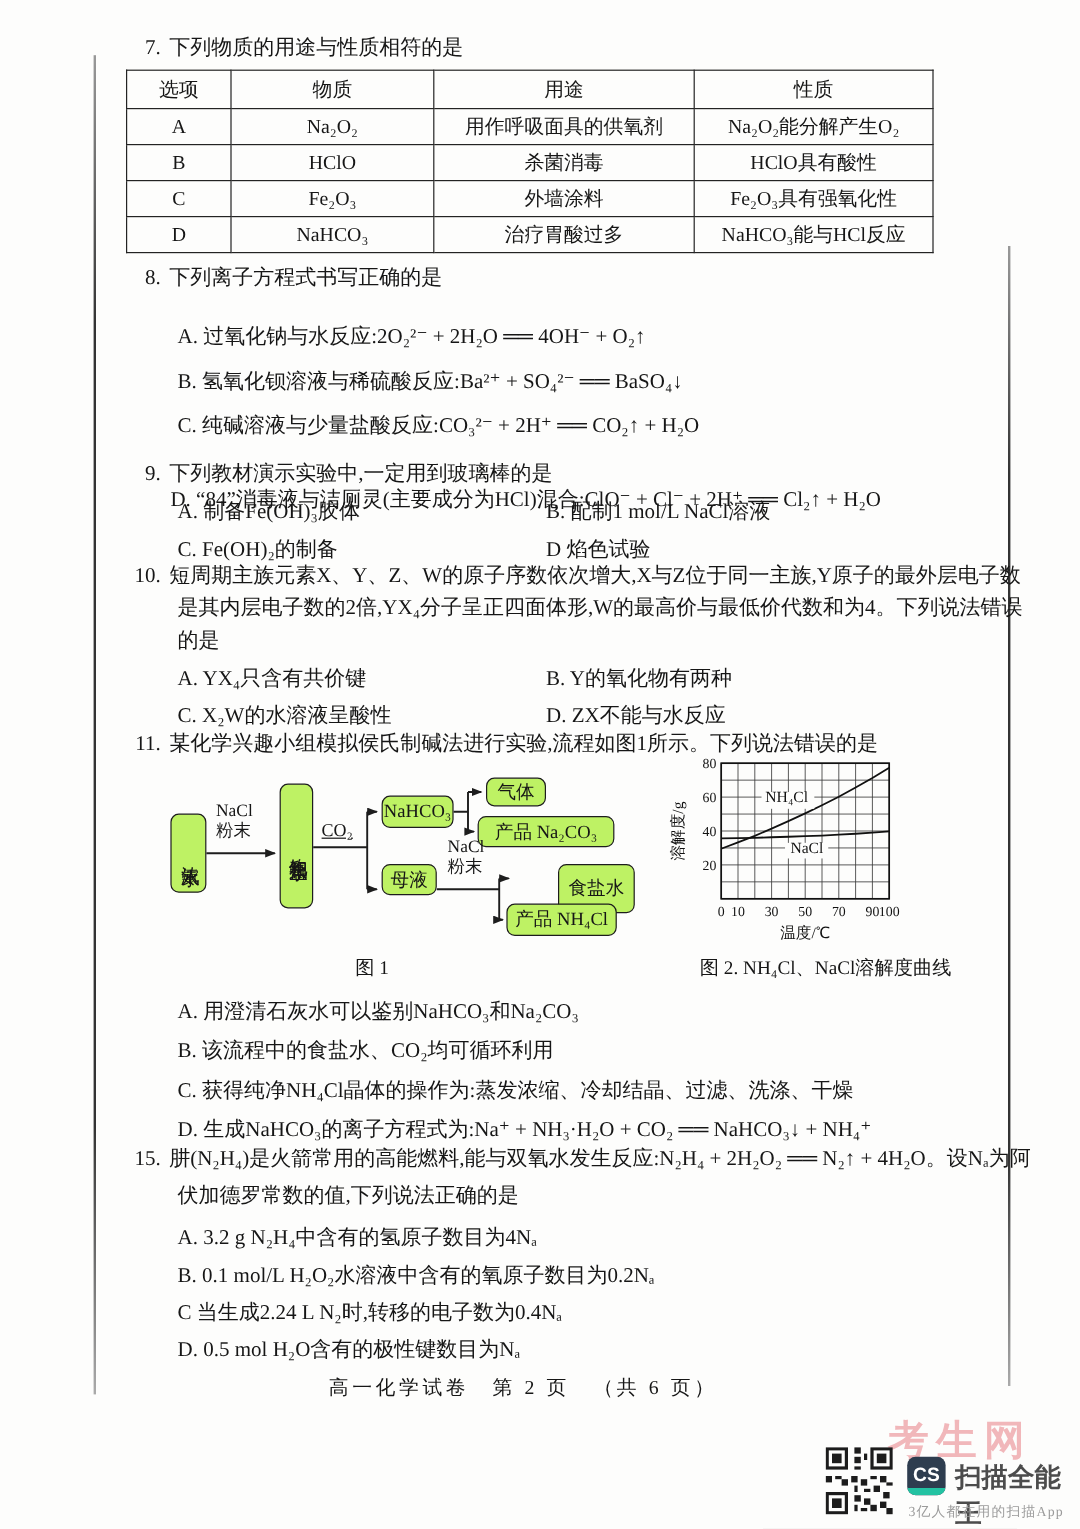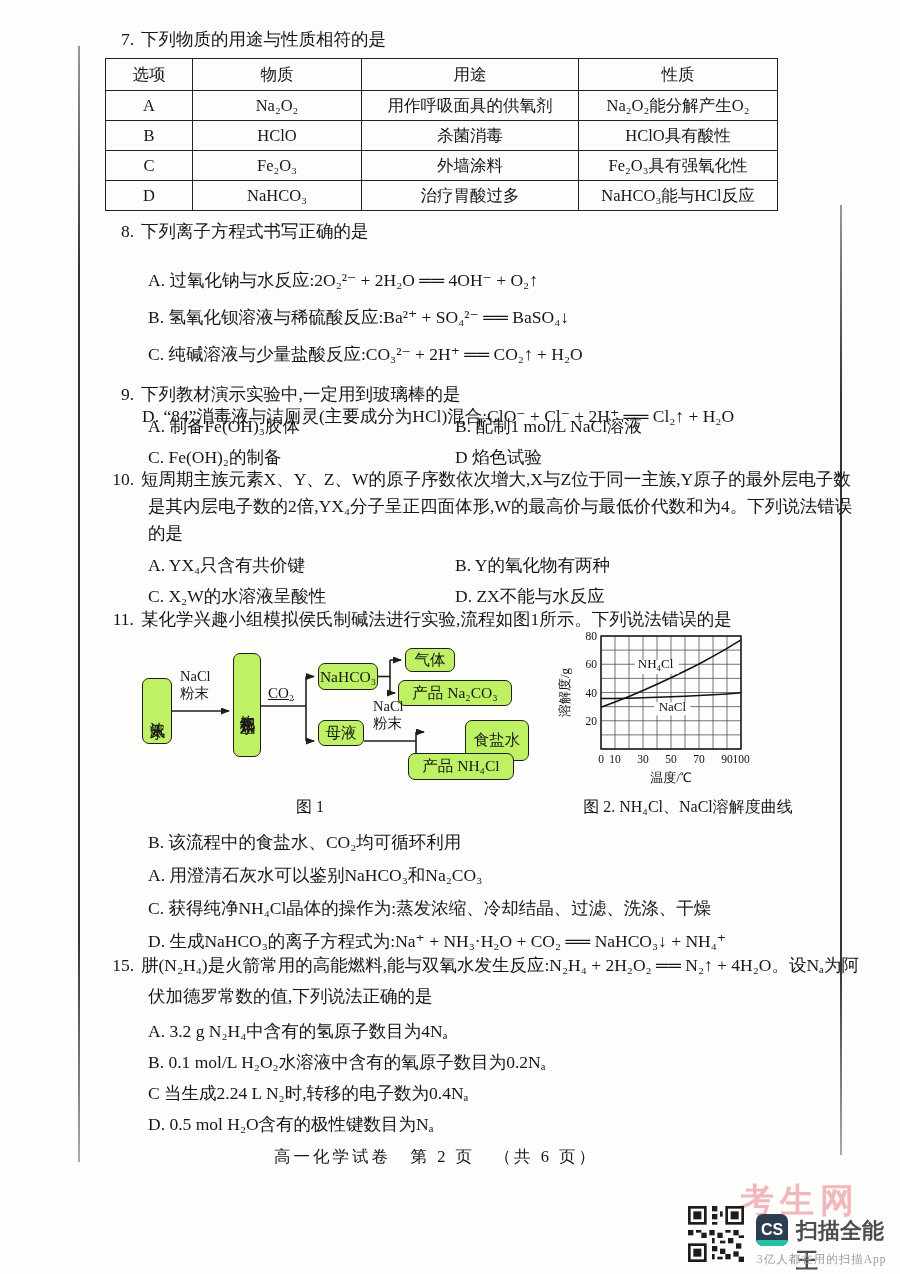--- a/index.html
+++ b/index.html
@@ -164,21 +164,21 @@
         <line x1="276" y1="126.5" x2="279" y2="126.5" marker-end="url(#ah)"></line>
       </g>
     </svg>
     <div class="fbox vert" style="left:2px;top:38px;width:30px;height:66px;">浓氨水</div>
     <div class="fbox vert" style="left:93px;top:13px;width:28px;height:104px;">饱和氨盐水</div>
     <div class="fbox" style="left:178px;top:23px;width:60px;height:27px;">NaHCO₃</div>
     <div class="fbox" style="left:178px;top:80px;width:46px;height:26px;">母液</div>
     <div class="fbox" style="left:265px;top:8px;width:50px;height:24px;">气体</div>
     <div class="fbox" style="left:258px;top:40px;width:114px;height:26px;">产品 Na₂CO₃</div>
     <div class="fbox" style="left:288px;top:80px;width:64px;height:41px;margin-left:37px;">食盐水</div>
-    <div class="fbox" style="left:268px;top:113px;width:106px;height:27px;">产品 NH₄Cl</div>
+    <div class="fbox" style="left:282px;top:113px;width:92px;height:27px;">产品 NH₄Cl</div>
     <div class="flowlabel" style="left:40px;top:28px;">
       <span style="display:block;">NaCl</span>
       <span style="display:block;">粉末</span>
     </div>
     <div class="flowlabel" style="left:128px;top:45px;font-size:15px;text-decoration:underline;">CO₂</div>
     <div class="flowlabel" style="left:233px;top:58px;">
       <span style="display:block;">NaCl</span>
       <span style="display:block;">粉末</span>
     </div>
   </div>
@@ -225,22 +225,22 @@
         <text class="sl" x="116.4" y="82.8625" text-anchor="middle">NaCl</text>
         <text class="al" x="115" y="154" text-anchor="middle">温度/℃</text>
         <text class="al" x="13" y="64.5" text-anchor="middle" transform="rotate(-90 13 64.5)">溶解度/g</text>
       </svg>
   </div>
 
   <div class="fig-caption" id="fig1-caption">图 1</div>
   <div class="fig-caption" id="fig2-caption">图 2. NH₄Cl、NaCl溶解度曲线</div>
 
   <div class="qblock" style="top:826px;">
+    <div class="opt" style="line-height:33px;">A.  用澄清石灰水可以鉴别NaHCO₃和Na₂CO₃</div>
     <div class="opt" style="line-height:33px;">B.  该流程中的食盐水、CO₂均可循环利用</div>
-    <div class="opt" style="line-height:33px;">A.  用澄清石灰水可以鉴别NaHCO₃和Na₂CO₃</div>
     <div class="opt" style="line-height:33px;">C.  获得纯净NH₄Cl晶体的操作为:蒸发浓缩、冷却结晶、过滤、洗涤、干燥</div>
     <div class="opt" style="line-height:33px;">D.  生成NaHCO₃的离子方程式为:Na⁺ + NH₃·H₂O + CO₂ ══ NaHCO₃↓ + NH₄⁺</div>
   </div>
 
   <div class="qblock" style="top:950px;">
     <div class="qline" style="line-height:31px;"><span class="qnum">15.</span><span>肼(N₂H₄)是火箭常用的高能燃料,能与双氧水发生反应:N₂H₄ + 2H₂O₂ ══ N₂↑ + 4H₂O。设Nₐ为阿伏加德罗常数的值,下列说法正确的是</span></div>
     <div class="opt" style="margin-top:4px;line-height:31px;">A.  3.2 g N₂H₄中含有的氢原子数目为4Nₐ</div>
     <div class="opt" style="line-height:31px;">B.  0.1 mol/L H₂O₂水溶液中含有的氧原子数目为0.2Nₐ</div>
     <div class="opt" style="line-height:31px;">C   当生成2.24 L N₂时,转移的电子数为0.4Nₐ</div>
     <div class="opt" style="line-height:31px;">D.  0.5 mol H₂O含有的极性键数目为Nₐ</div>

